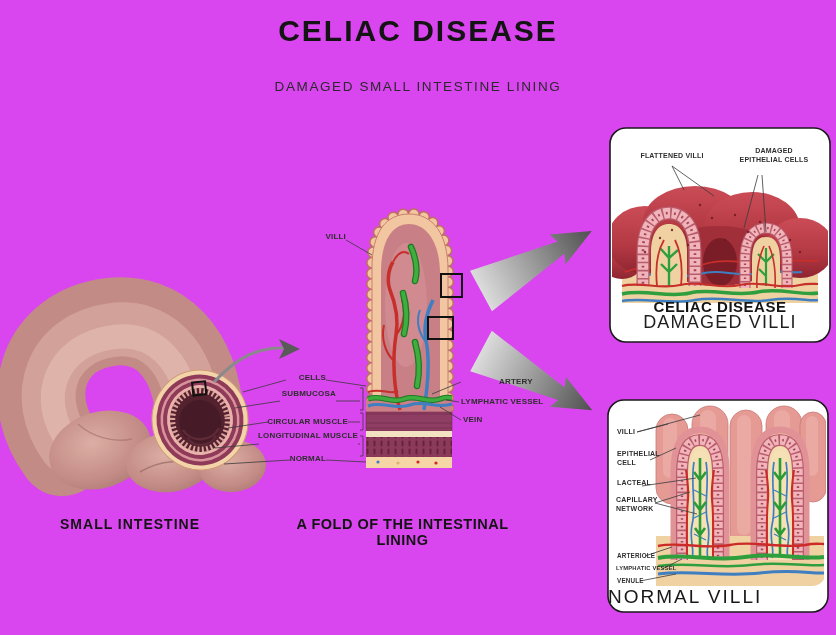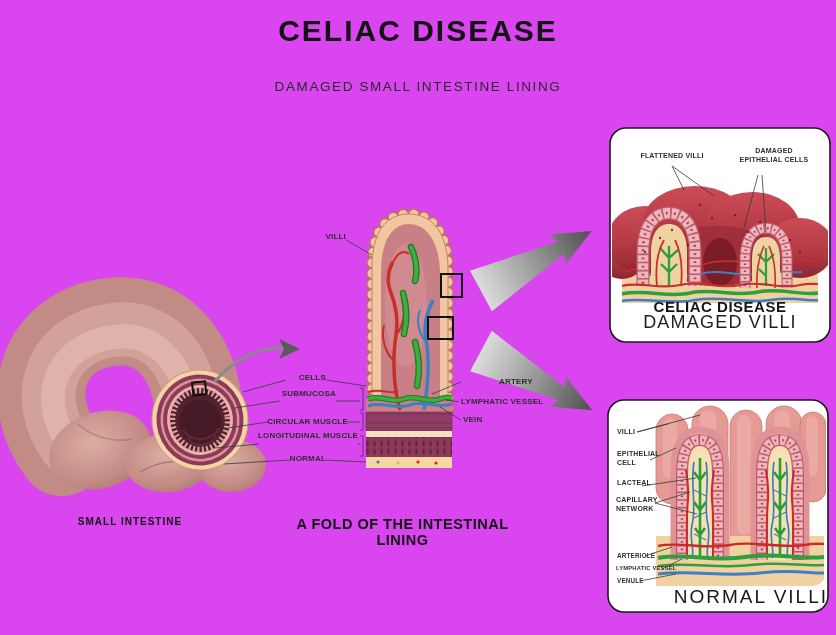--- a/index.html
+++ b/index.html
@@ -9,25 +9,25 @@
   }
   .canvas svg{position:absolute;left:0;top:0;}
   .abs{position:absolute;}
   .t-title{top:14px;left:0;right:0;text-align:center;font-size:30px;font-weight:800;letter-spacing:2px;color:#141414;}
   .t-sub{top:59px;left:0;right:0;text-align:center;font-size:13.5px;font-weight:500;letter-spacing:1.6px;color:#2a2a2a;margin-top:20px;}
   .lbl{font-size:8px;font-weight:600;letter-spacing:.2px;color:#2e2e2e;white-space:nowrap;line-height:1.25;}
   .lbl.wrap{white-space:normal;}
   .lbl.sm{font-size:7px;}
   .lbl.xs{font-size:6.3px;}
   .cap{font-weight:800;text-align:center;color:#141414;}
-  .cap-small-intestine{left:55px;top:516px;width:150px;font-size:10px;letter-spacing:1px;}
+  .cap-small-intestine{left:55px;top:516px;width:150px;font-size:14px;letter-spacing:1px;}
   .cap-fold{left:270px;top:516px;width:265px;font-size:14.5px;letter-spacing:.5px;}
   .box1-cap1{left:610px;top:298px;width:220px;text-align:center;font-size:15px;font-weight:800;letter-spacing:.5px;color:#141414;}
   .box1-cap2{left:610px;top:312px;width:220px;text-align:center;font-size:18px;font-weight:400;letter-spacing:1.2px;color:#1f1f1f;}
-  .box2-cap{left:608px;top:586px;width:220px;text-align:right;font-size:19px;font-weight:400;letter-spacing:2px;color:#181818;}
+  .box2-cap{left:608px;top:586px;width:220px;text-align:left;font-size:19px;font-weight:400;letter-spacing:2px;color:#181818;}
 </style>
 </head>
 <body>
 
 <div class="canvas">
 
 <svg width="836" height="635" viewBox="0 0 836 635">
   <defs>
     <radialGradient id="lobeGrad" cx="45%" cy="38%" r="70%">
       <stop offset="0%" stop-color="#dcaea4"></stop>

